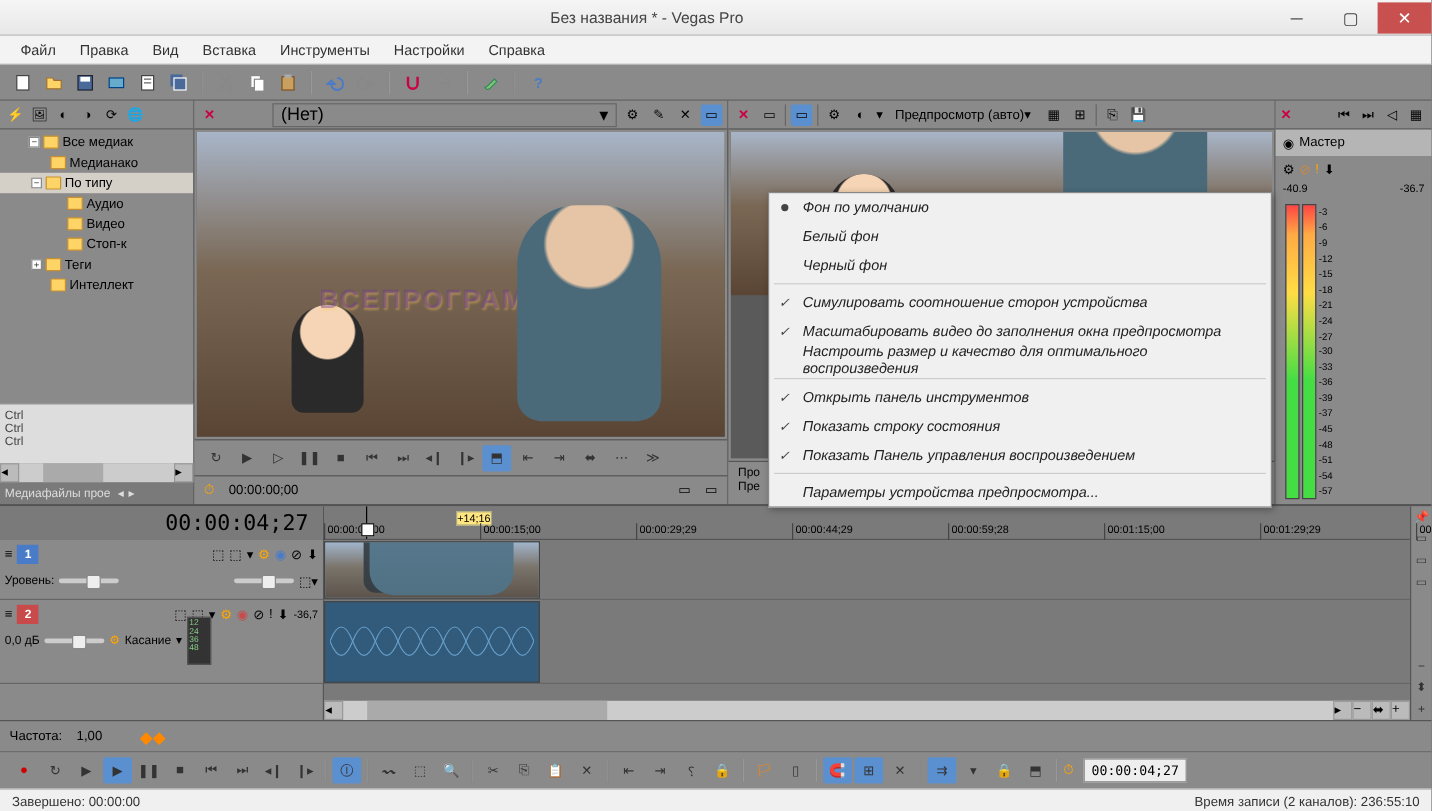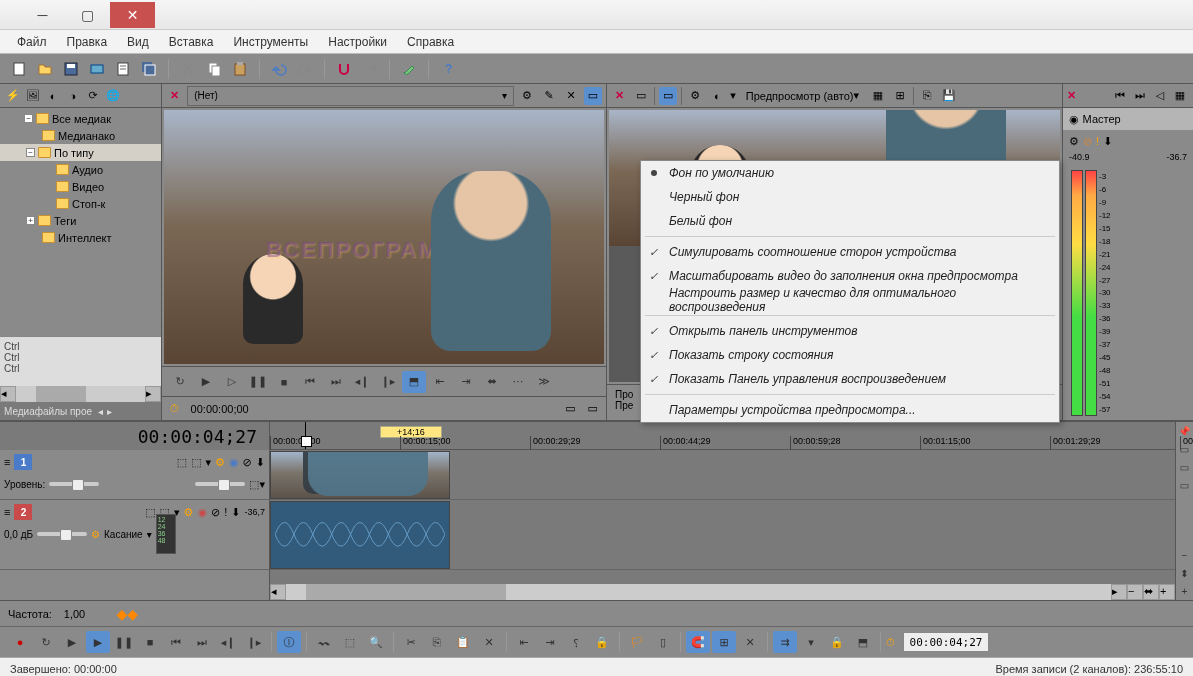--- a/index.html
+++ b/index.html
@@ -35,21 +35,21 @@
 .pm { width: 9px; height: 9px; border: 1px solid #888; background: #fff; font-size: 8px; line-height: 7px; text-align: center; color: #333; flex-shrink: 0; }
 .shortcuts { height: 50px; background: #ddd; border-top: 1px solid #888; padding: 4px; font-size: 10px; color: #444; margin-top: 20px; }
 .explorer-bot { height: 18px; background: #7a7a7a; display: flex; align-items: center; padding: 0 4px; color: #ddd; font-size: 10px; }
 .scrollbar-h { height: 16px; background: #ccc; display: flex; }
 .scrollbar-h .thumb { background: #aaa; width: 50px; margin-left: 20px; }
 .scrollbar-h .arr { width: 16px; background: #bbb; border: 1px solid #999; }
 
 
 .trimmer { width: 445px; display: flex; flex-direction: column; border-right: 1px solid #555; }
 .trim-tb { height: 24px; background: #8a8a8a; display: flex; align-items: center; padding: 0 4px; border-bottom: 1px solid #555; gap: 4px; }
-.dropdown { flex: 1; height: 20px; background: #8a8a8a; border: 1px solid #666; display: flex; align-items: center; padding: 0 6px; color: #000; font-size: 10px; justify-content: space-between; }
+.dropdown { flex: 1; height: 20px; background: #8a8a8a; border: 1px solid #666; display: flex; align-items: center; padding: 0 6px; color: #000; font-size: 15px; justify-content: space-between; margin-left: 40px; }
 .trim-view { flex: 1; background: #5a5a5a; margin: 2px; display: flex; align-items: center; justify-content: center; position: relative; overflow: hidden; }
 .trim-transport { height: 30px; background: #8a8a8a; display: flex; align-items: center; padding: 0 6px; gap: 2px; border-top: 1px solid #555; }
 .trim-status { height: 24px; background: #8a8a8a; display: flex; align-items: center; padding: 0 8px; gap: 12px; border-top: 1px solid #555; color: #000; font-size: 11px; }
 
 
 .preview { flex: 1; display: flex; flex-direction: column; border-right: 1px solid #555; }
 .prev-tb { height: 24px; background: #8a8a8a; display: flex; align-items: center; padding: 0 4px; border-bottom: 1px solid #555; gap: 4px; }
 .prev-drop { height: 20px; background: #8a8a8a; display: flex; align-items: center; padding: 0 6px; color: #000; font-size: 11px; cursor: pointer; }
 .prev-view { flex: 1; background: #5a5a5a; margin: 2px; position: relative; overflow: hidden; }
 .prev-status { height: 36px; background: #8a8a8a; padding: 4px 8px; color: #000; font-size: 10px; border-top: 1px solid #555; }
@@ -79,21 +79,21 @@
 .track-head-row { display: flex; align-items: center; gap: 4px; height: 20px; }
 .track-num { width: 18px; height: 16px; display: flex; align-items: center; justify-content: center; font-size: 10px; font-weight: bold; }
 .track-num.vid { background: #4a7bc8; color: #fff; }
 .track-num.aud { background: #c84a4a; color: #fff; }
 .slider-mini { width: 50px; height: 4px; background: #ccc; border-radius: 2px; position: relative; }
 .slider-mini::after { content: ''; position: absolute; left: 45%; top: -3px; width: 10px; height: 10px; background: #eee; border: 1px solid #888; border-radius: 2px; }
 
 .tl-right { flex: 1; display: flex; flex-direction: column; position: relative; }
 .tl-ruler { height: 28px; background: #7a7a7a; border-bottom: 1px solid #555; position: relative; display: flex; font-size: 9px; color: #000; }
 .tl-ruler .tick { position: absolute; top: 14px; border-left: 1px solid #444; height: 14px; padding-left: 2px; }
-.tl-marker { position: absolute; left: 110px; top: 4px; background: #ffe680; border: 1px solid #aa8; padding: 0 16px; font-size: 9px; color: #000; }
+.tl-marker { position: absolute; left: 110px; top: 4px; background: #ffe680; border: 1px solid #aa8; padding: 0 0; font-size: 9px; color: #000; }
 .track-lane { height: 50px; border-bottom: 1px solid #666; background: #7a7a7a; position: relative; }
 .clip { position: absolute; left: 0; top: 1px; height: 48px; width: 180px; border: 1px solid #444; overflow: hidden; }
 .clip.vid { background: linear-gradient(180deg, #8bb5d8 0%, #6a8fa8 100%); }
 .clip.aud { background: #325a7a; }
 .clip-wave { position: absolute; inset: 4px; opacity: 0.6; }
 .playhead { position: absolute; left: 35px; top: 0; bottom: 0; width: 1px; background: #000; z-index: 5; }
 .playhead::before { content: ''; position: absolute; top: 14px; left: -4px; width: 9px; height: 9px; background: #fff; border: 1px solid #000; }
 
 .tl-side { width: 18px; background: #8a8a8a; border-left: 1px solid #555; display: flex; flex-direction: column; }
 .tl-side div { height: 18px; display: flex; align-items: center; justify-content: center; font-size: 10px; cursor: pointer; color: #333; }
@@ -113,20 +113,21 @@
 .frame-img { width: 100%; height: 100%; background: linear-gradient(180deg, #a8b5c8 0%, #7a6855 45%, #5a4535 100%); position: relative; }
 .frame-img::before { content: ''; position: absolute; left: 18%; bottom: 8%; width: 60px; height: 90px; background: radial-gradient(circle at 50% 25%, #f5d5b5 30%, #2a2a2a 32%); border-radius: 30px 30px 10px 10px; }
 .frame-img::after { content: ''; position: absolute; right: 12%; bottom: 5%; width: 120px; height: 180px; background: radial-gradient(circle at 50% 18%, #e5c5a5 22%, #4a6a7a 24%); border-radius: 50px 50px 20px 20px; }
 .watermark { position: absolute; left: 50%; top: 55%; transform: translate(-50%, -50%); font-size: 22px; font-weight: bold; color: rgba(100,50,150,0.4); letter-spacing: 2px; text-shadow: 1px 1px 2px rgba(255,200,100,0.4); }
 </style>
 </head>
 <body>
 
 <div class="titlebar">
   <div style="width:20px"></div>
+  <div class="title">Без названия * - Vegas Pro</div>
   <div class="ctrls">
     <div>─</div>
     <div>▢</div>
     <div class="close">✕</div>
   </div>
 </div>
 
 <div class="menubar">
   <span>Файл</span>
   <span>Правка</span>
@@ -413,24 +414,24 @@
     </div>
   </div>
 </div>
 
 <div class="ctxmenu">
   <div class="ctxitem">
       <span class="radio"></span>
       <span>Фон по умолчанию</span>
     </div>
   <div class="ctxitem">
+      <span>Белый фон</span>
+    </div>
+  <div class="ctxitem">
       <span>Черный фон</span>
-    </div>
-  <div class="ctxitem">
-      <span>Белый фон</span>
     </div>
   <div class="ctxsep"></div>
   <div class="ctxitem">
       <span class="check">✓</span>
       <span>Симулировать соотношение сторон устройства</span>
     </div>
   <div class="ctxitem">
       <span class="check">✓</span>
       <span>Масштабировать видео до заполнения окна предпросмотра</span>
     </div>

